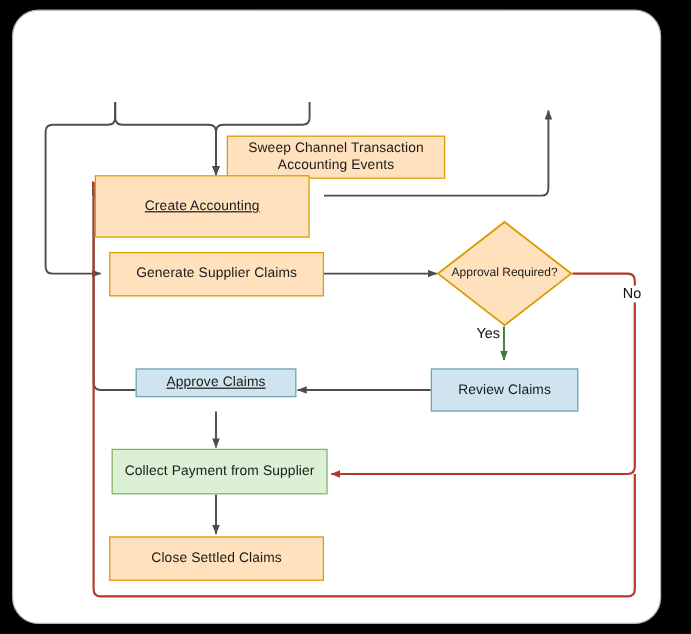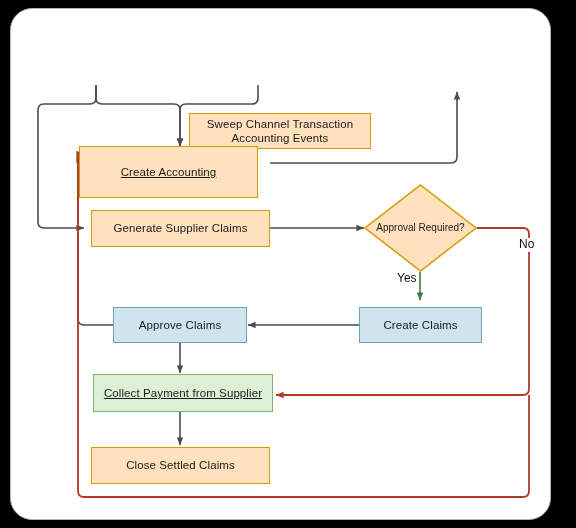--- a/index.html
+++ b/index.html
@@ -93,28 +93,28 @@
   </div>
 
   <div class="diamond-wrap" style="left:364px;top:184px;width:113px;height:88px;">
     <svg width="113" height="88" viewBox="0 0 113 88" xmlns="http://www.w3.org/2000/svg">
       <polygon points="56.5,1 112,44 56.5,87 1,44" fill="#ffe1bd" stroke="#d79b00" stroke-width="1.5"></polygon>
     </svg>
     <div class="diamond-label">Approval Required?</div>
   </div>
 
   <div class="node blue" style="left:359px;top:307px;width:123px;height:36px;">
-    <span>Create Claims</span>
+    <span>Review Claims</span>
   </div>
 
-  <div class="node blue" style="left:113px;top:307px;width:134px;height:36px;">
+  <div class="node blue" style="left:113px;top:307px;width:134px;height:24px;text-decoration:underline;">
     <span>Approve Claims</span>
   </div>
 
-  <div class="node green" style="left:93px;top:374px;width:180px;height:38px;text-decoration:underline;">
+  <div class="node green" style="left:93px;top:374px;width:180px;height:38px;">
     <span>Collect Payment from Supplier</span>
   </div>
 
   <div class="node orange" style="left:91px;top:447px;width:179px;height:37px;">
     <span>Close Settled Claims</span>
   </div>
 
   <div class="edge-label" style="left:396px;top:272px;">Yes</div>
   <div class="edge-label" style="left:518px;top:238px;">No</div>
 </div>

